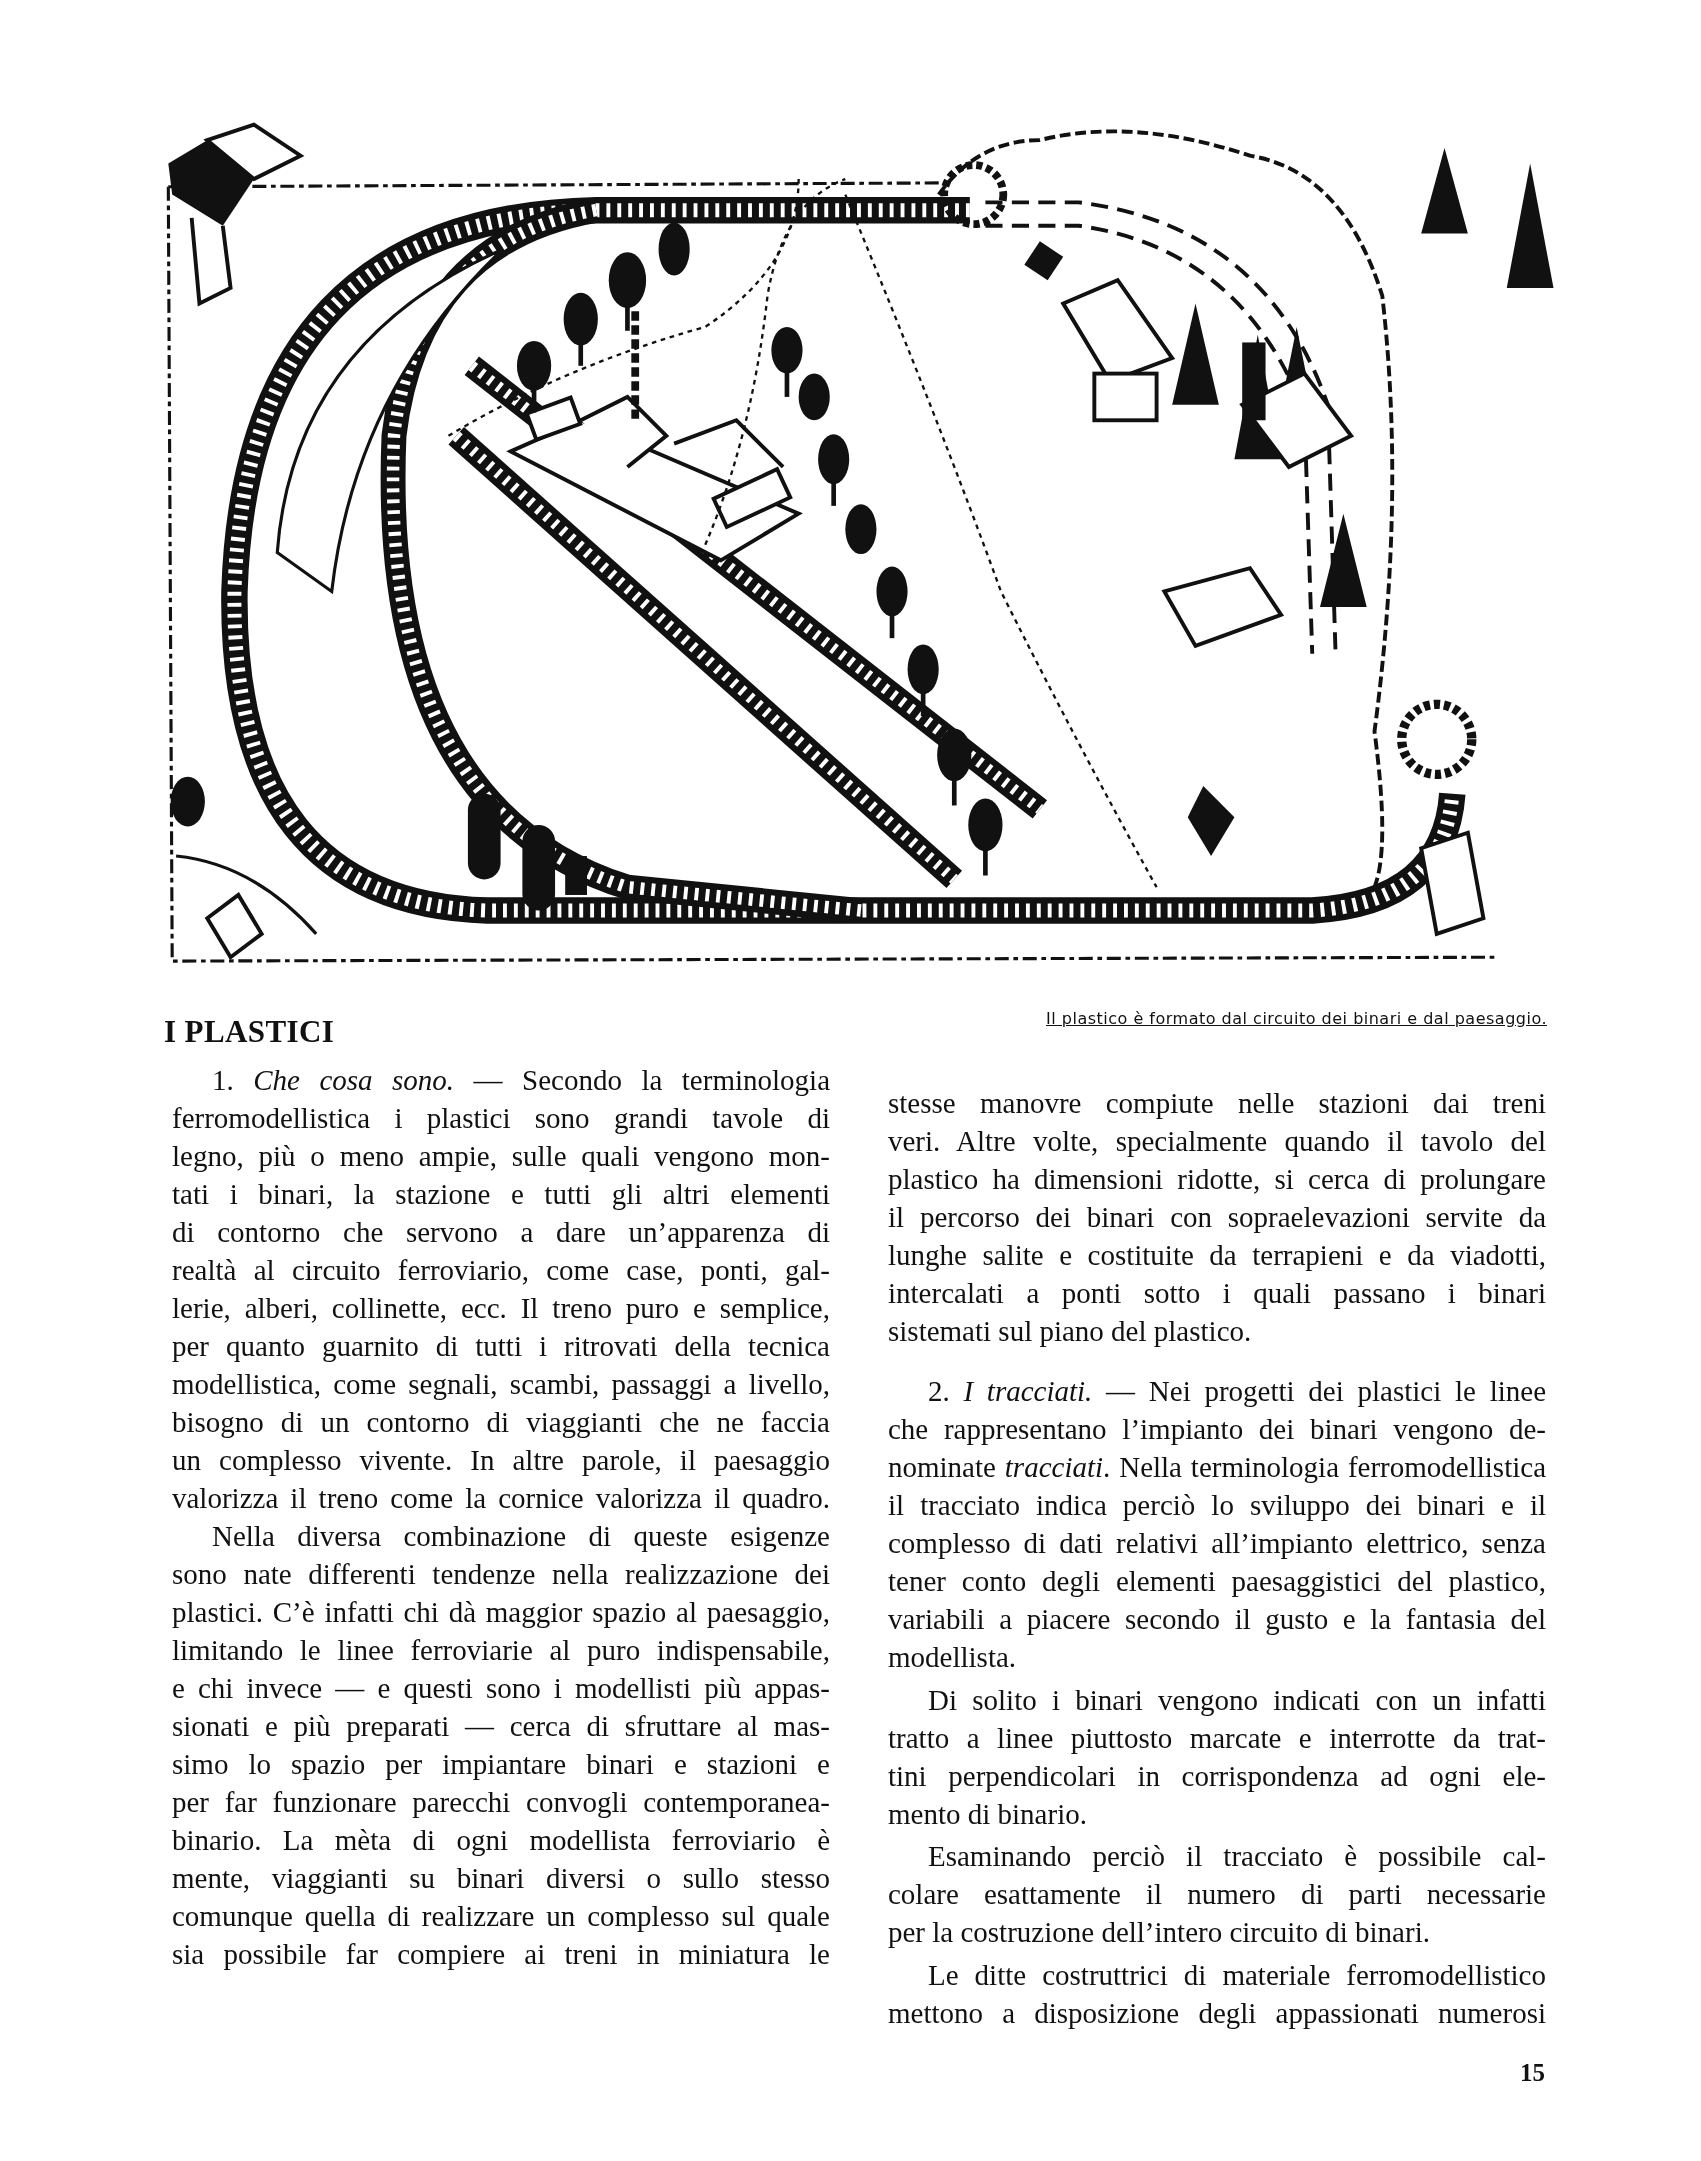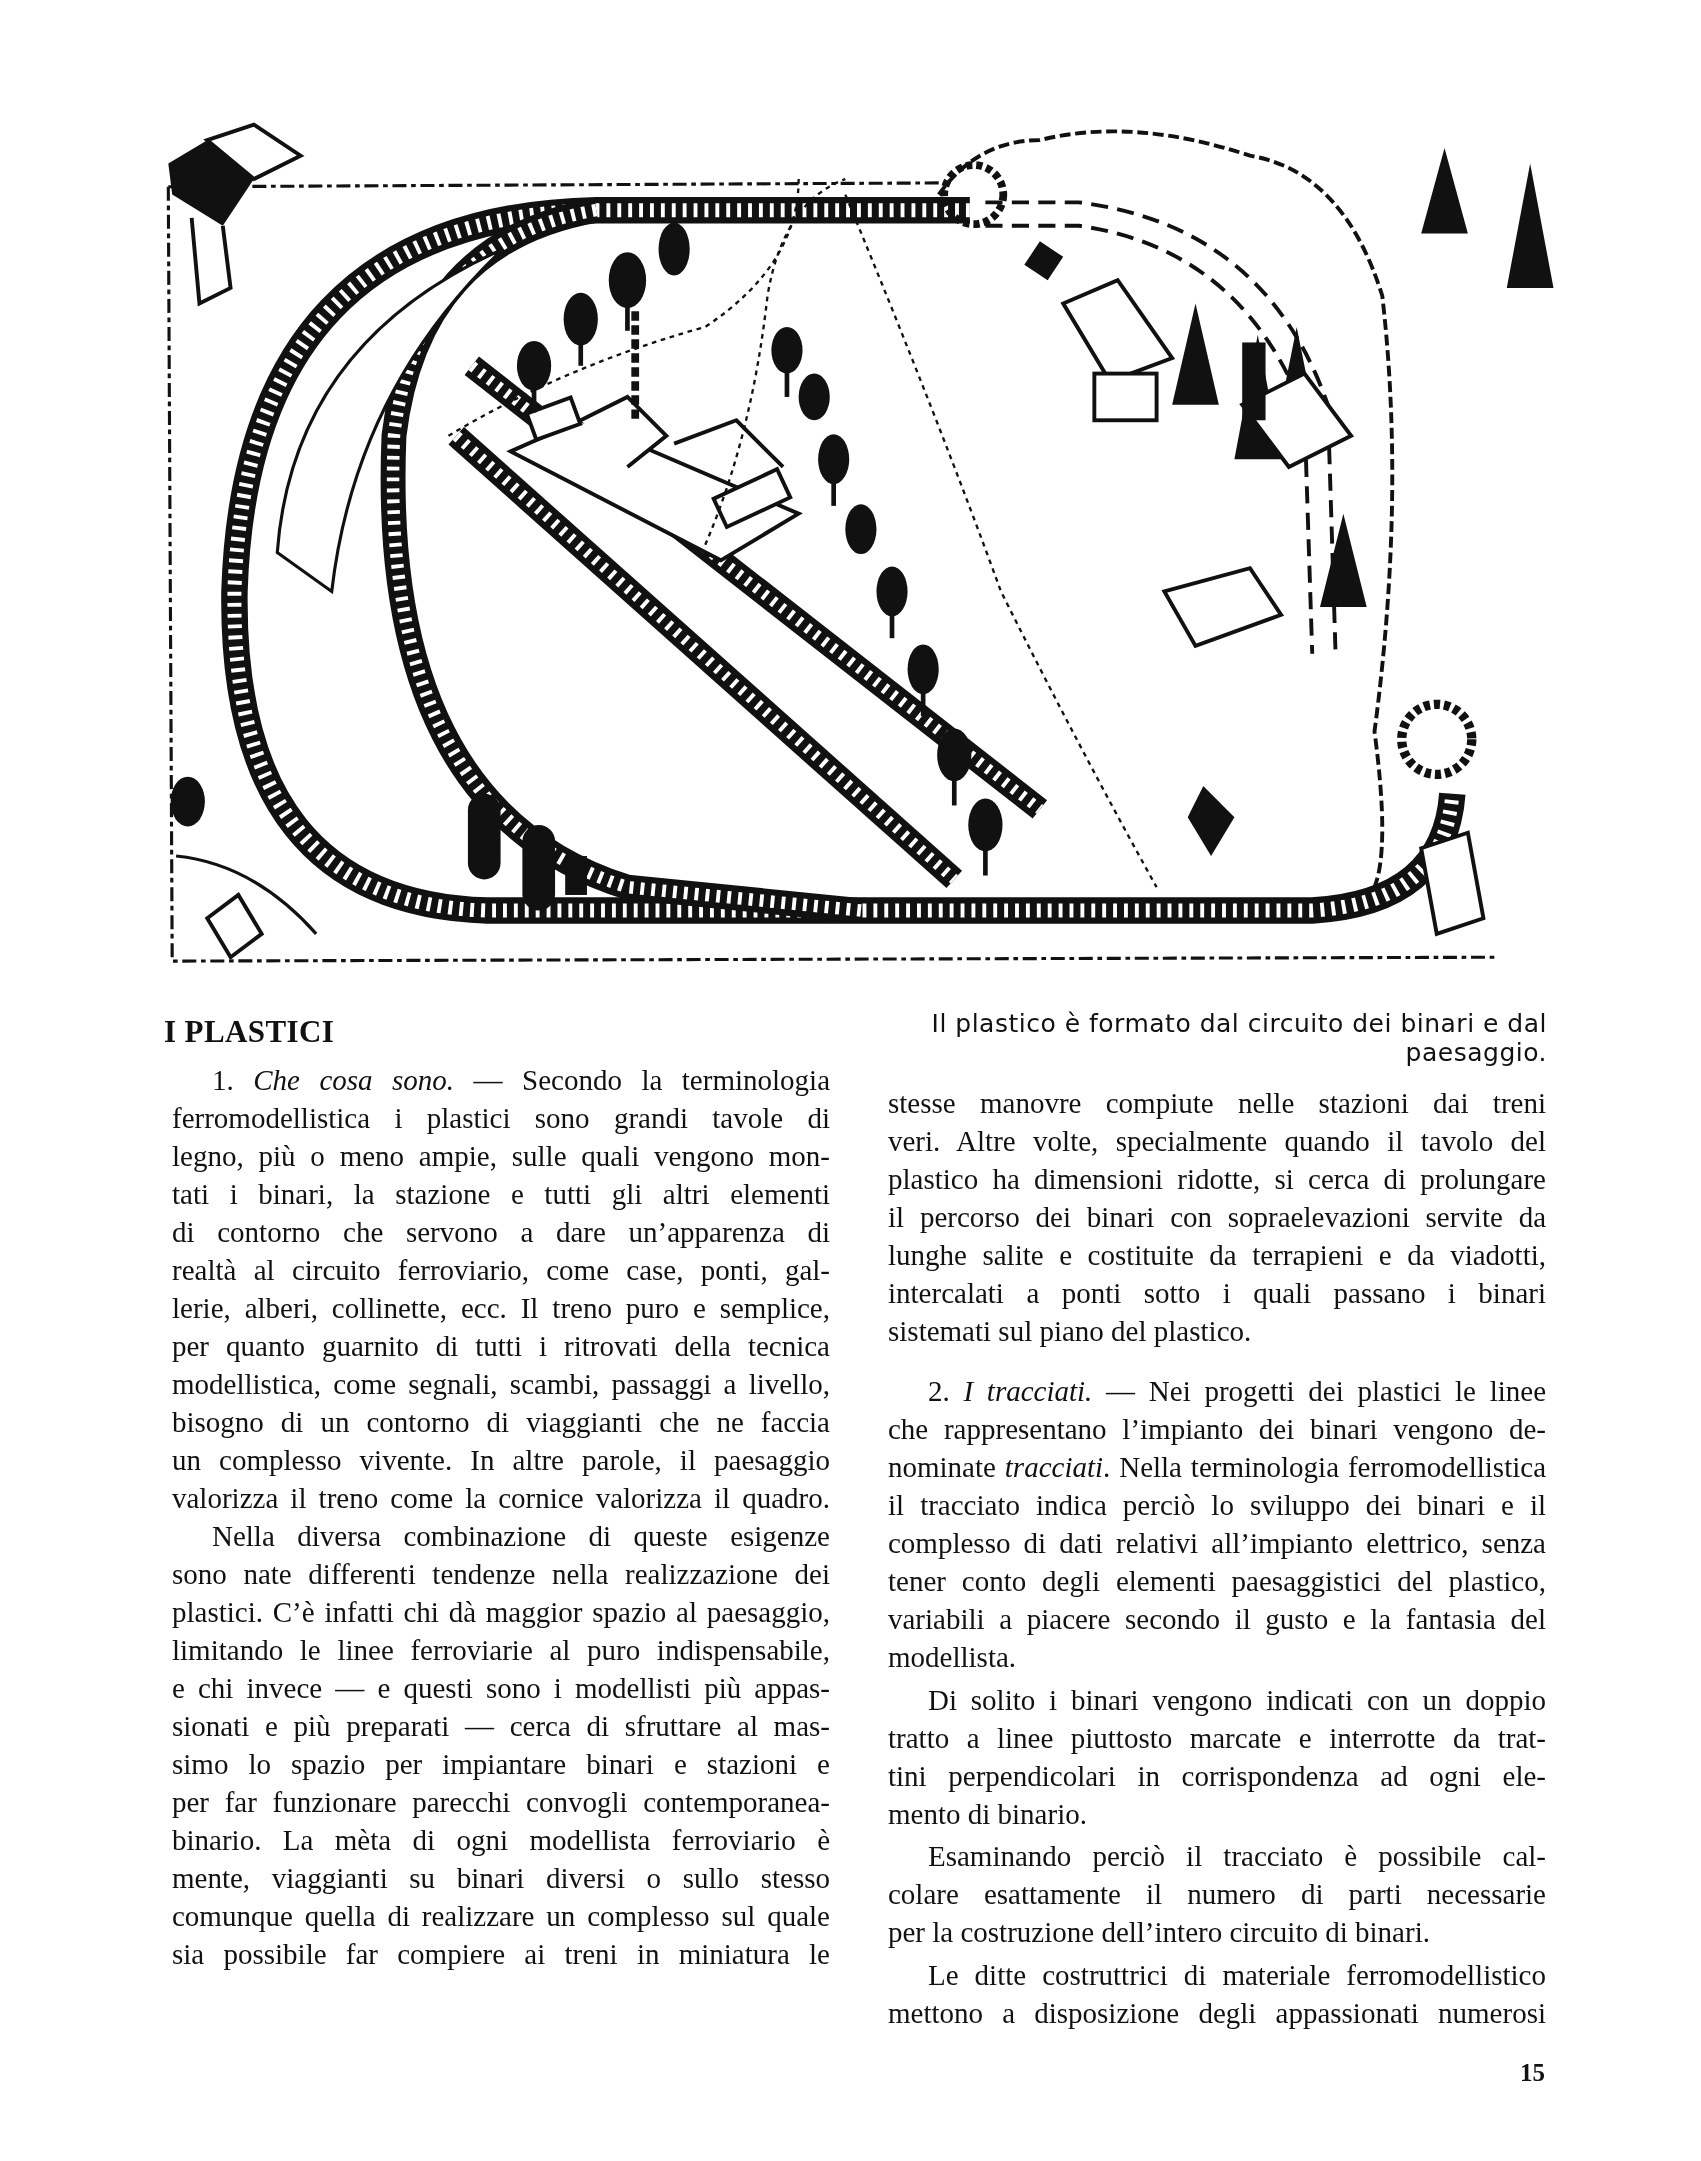--- a/index.html
+++ b/index.html
@@ -1,19 +1,19 @@
 <!DOCTYPE html>
 <html style="font-size:12.5px"><head>
 <meta charset="utf-8">
 <style>
   html, body { margin: 0; padding: 0; background: #ffffff; }
   body { width: 1701px; height: 2161px; position: relative; overflow: hidden; color: #111; }
   .illustration { position: absolute; left: 160px; top: 109px; width: 1394px; height: 856px; }
   .heading { position: absolute; left: 154px; top: 1004px; font-family: "Liberation Serif", serif; font-weight: bold; font-size: 31px; letter-spacing: 0.4px; margin: 10px; }
-  .caption { position: absolute; left: 870px; top: 1009px; width: 677px; text-align: right; font-family: "DejaVu Sans", sans-serif; font-size: 25px; letter-spacing: 0.5px; margin: 0; }
+  .caption { position: absolute; left: 870px; top: 1009px; width: 677px; text-align: right; font-family: "DejaVu Sans", sans-serif; font-size: 16px; letter-spacing: 0.5px; margin: 0; text-decoration: underline; }
   .column { position: absolute; font-family: "Liberation Serif", serif; font-size: 29px; line-height: 38px; text-align: justify; }
   .col-left { left: 172px; top: 1061px; width: 658px; }
   .col-right { left: 888px; top: 1084px; width: 658px; }
   .line { display: block; text-align: justify; text-align-last: justify; white-space: nowrap; }
   .line.last { text-align-last: left; }
   .indent { padding-left: 40px; }
   .gap { height: 22px; }
   .gap-small { height: 4.7px; }
   em { font-style: italic; }
   .page-number { position: absolute; left: 1520px; top: 2059px; font-family: "Liberation Serif", serif; font-weight: bold; font-size: 25px; text-align: center; }
@@ -191,21 +191,21 @@
   </span>
   <span class="line">che rappresentano l’impianto dei binari vengono de-</span>
   <span class="line"><span>nominate </span><em>tracciati</em><span>. Nella terminologia ferromodellistica</span></span>
   <span class="line">il tracciato indica perciò lo sviluppo dei binari e il</span>
   <span class="line">complesso di dati relativi all’impianto elettrico, senza</span>
   <span class="line">tener conto degli elementi paesaggistici del plastico,</span>
   <span class="line">variabili a piacere secondo il gusto e la fantasia del</span>
   <span class="line last">modellista.</span>
 
   <div class="gap-small"></div>
-  <span class="line indent">Di solito i binari vengono indicati con un doppio</span>
+  <span class="line indent">Di solito i binari vengono indicati con un infatti</span>
   <span class="line">tratto a linee piuttosto marcate e interrotte da trat-</span>
   <span class="line">tini perpendicolari in corrispondenza ad ogni ele-</span>
   <span class="line last">mento di binario.</span>
 
   <div class="gap-small"></div>
   <span class="line indent">Esaminando perciò il tracciato è possibile cal-</span>
   <span class="line">colare esattamente il numero di parti necessarie</span>
   <span class="line last">per la costruzione dell’intero circuito di binari.</span>
 
   <div class="gap-small"></div>

